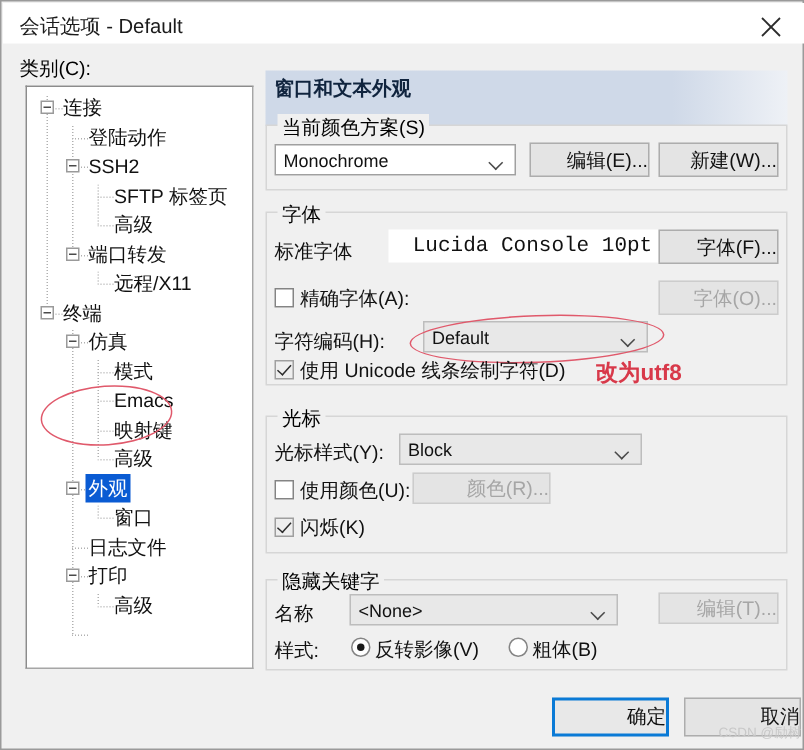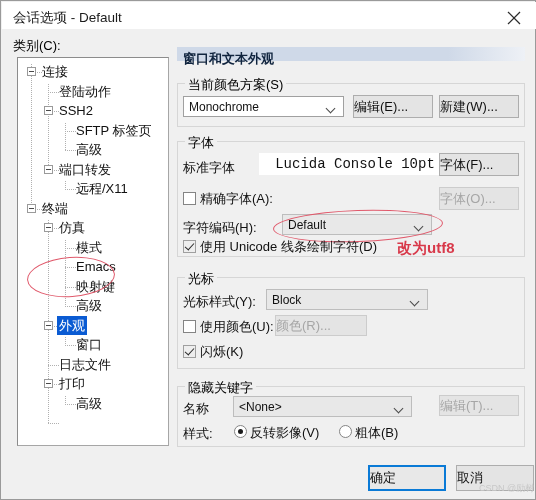--- a/index.html
+++ b/index.html
@@ -123,21 +123,21 @@
     left: 26px; top: 256px;
     width: 86px; height: 38px;
     border: 1.6px solid #e0596b;
     border-radius: 50%;
     transform: rotate(-4deg);
     pointer-events: none;
   }
   .section-head {
     position: absolute;
     left: 176px; top: 46px;
-    width: 348px; height: 14px;
+    width: 348px; height: 37px;
     background: linear-gradient(to right, #cfd9e8 0%, #cfd9e8 78%, #eef1f6 100%);
     box-sizing: border-box;
   }
   .section-head span {
     position: absolute;
     left: 6px; top: 3px;
     font-weight: bold;
     font-size: 13px;
     color: #10243e;
   }
@@ -198,21 +198,21 @@
 
   
   .btn {
     position: absolute;
     height: 23px;
     background: #e4e4e4;
     border: 1px solid #adadad;
     box-sizing: border-box;
     font-size: 13px;
     color: #111;
-    text-align: left;
+    text-align: right;
     line-height: 21px;
     white-space: nowrap;
     cursor: default;
   }
   .btn.disabled { color: #a6a6a6; background: #e4e4e4; border-color: #cccccc; }
   .btn.default {
     background: #e8e8e8;
     border: 2px solid #0a7ad6;
     line-height: 19px;
   }

